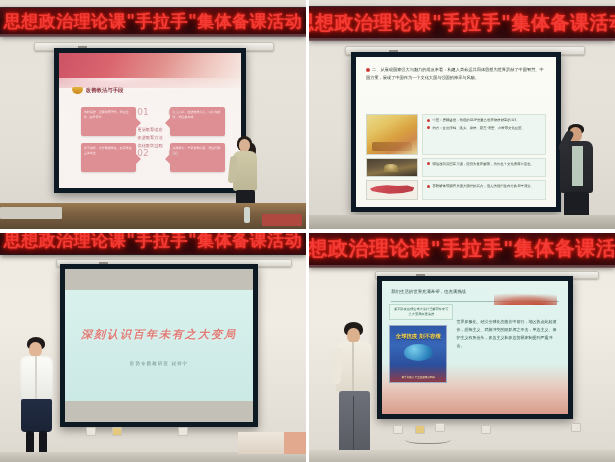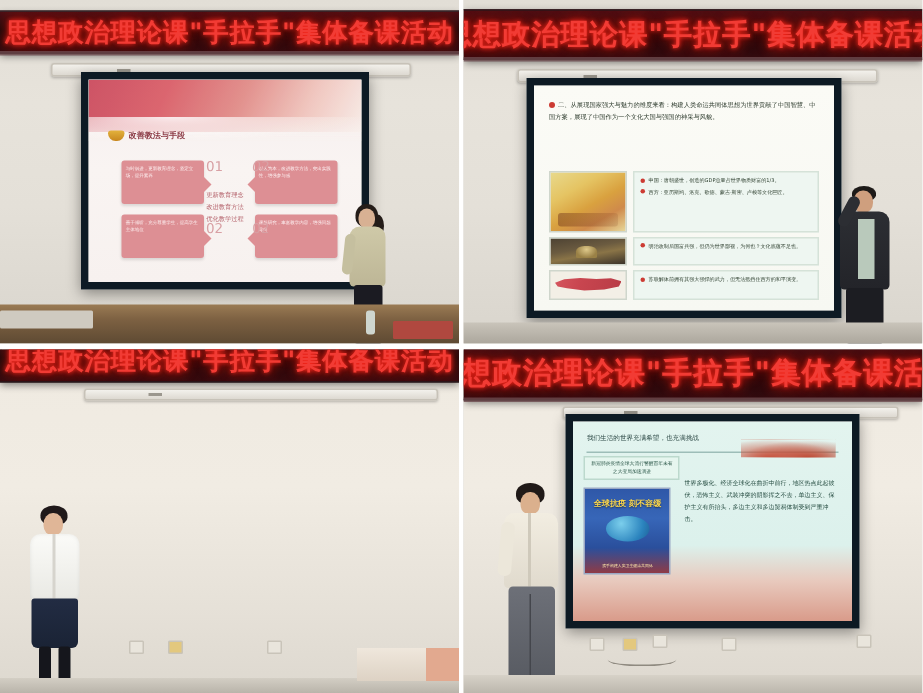--- a/index.html
+++ b/index.html
@@ -239,20 +239,29 @@
 
   <div class="photo">
     <div class="wall warm"></div>
 
     <div class="led" style="top:-8px;height:28px;">
       <span class="led-txt" style="font-size:17px;">思想政治理论课"手拉手"集体备课活动</span>
     </div>
 
     <div class="scr-case" style="left:56px;right:14px;top:26px;height:6px;"></div>
 
+    <div class="screen" style="left:60px;top:31px;width:188px;height:153px;">
+      <div class="slide s3">
+        <div class="s3-band" style="top:0;height:14%;"></div>
+        <div class="s3-body" style="top:14%;bottom:14%;"></div>
+        <div class="s3-band" style="bottom:0;height:14%;"></div>
+        <div class="s3-title">深刻认识百年未有之大变局</div>
+        <div class="s3-sub">形势专题教研室  赵祥宁</div>
+      </div>
+    </div>
 
     <div class="person" style="left:16px;width:42px;height:125px;">
       <div class="hair" style="left:11px;top:0px;width:18px;height:13px;background:#20191a;"></div>
       <div class="head" style="left:13px;top:5px;width:13px;height:15px;background:#e0b697;"></div>
       <div class="torso" style="left:4px;top:19px;width:33px;height:44px;background:linear-gradient(180deg,#fbfbf8,#e9e9e4);box-shadow:inset 0 0 3px rgba(0,0,0,.08);"></div>
       <div style="position:absolute;left:19px;top:19px;width:2px;height:43px;background:#d6d4cd;"></div>
       <div class="legs" style="left:5px;top:62px;width:31px;height:33px;background:linear-gradient(180deg,#222c43,#1a2335);border-radius:2px 2px 4px 4px;"></div>
       <div class="legs" style="left:10px;top:94px;width:8px;height:31px;background:#15161c;"></div>
       <div class="legs" style="left:23px;top:94px;width:8px;height:31px;background:#15161c;"></div>
     </div>

